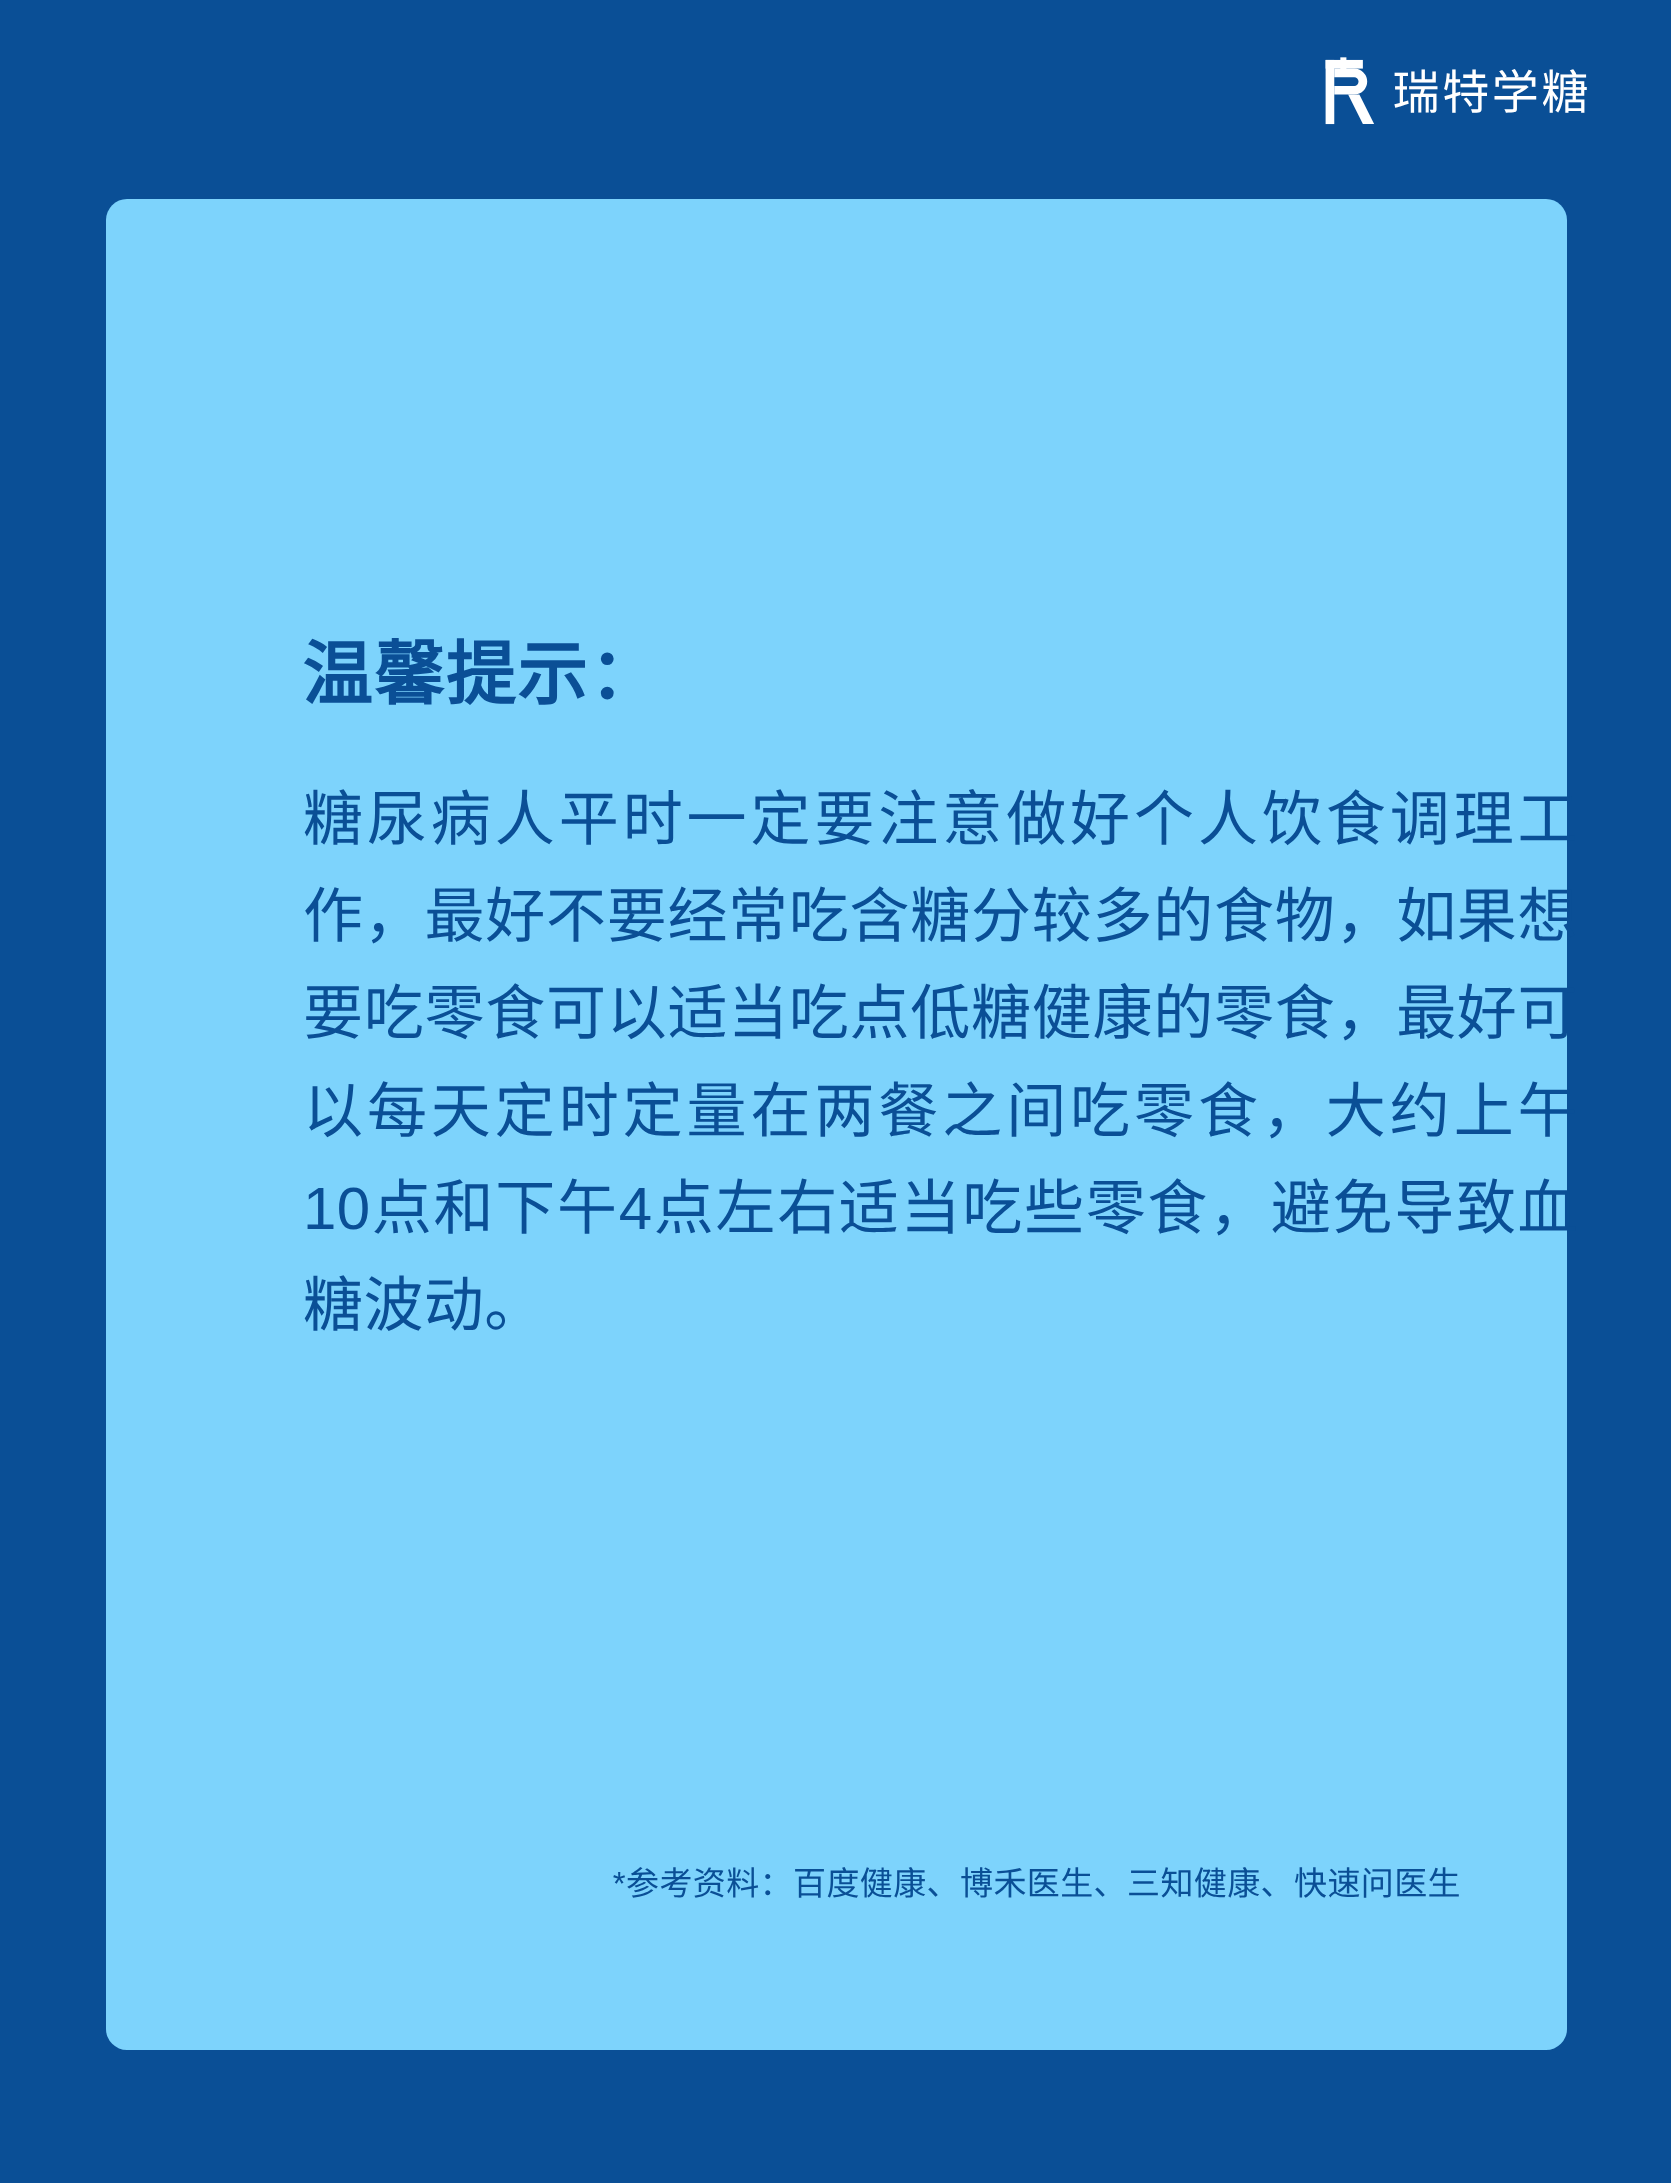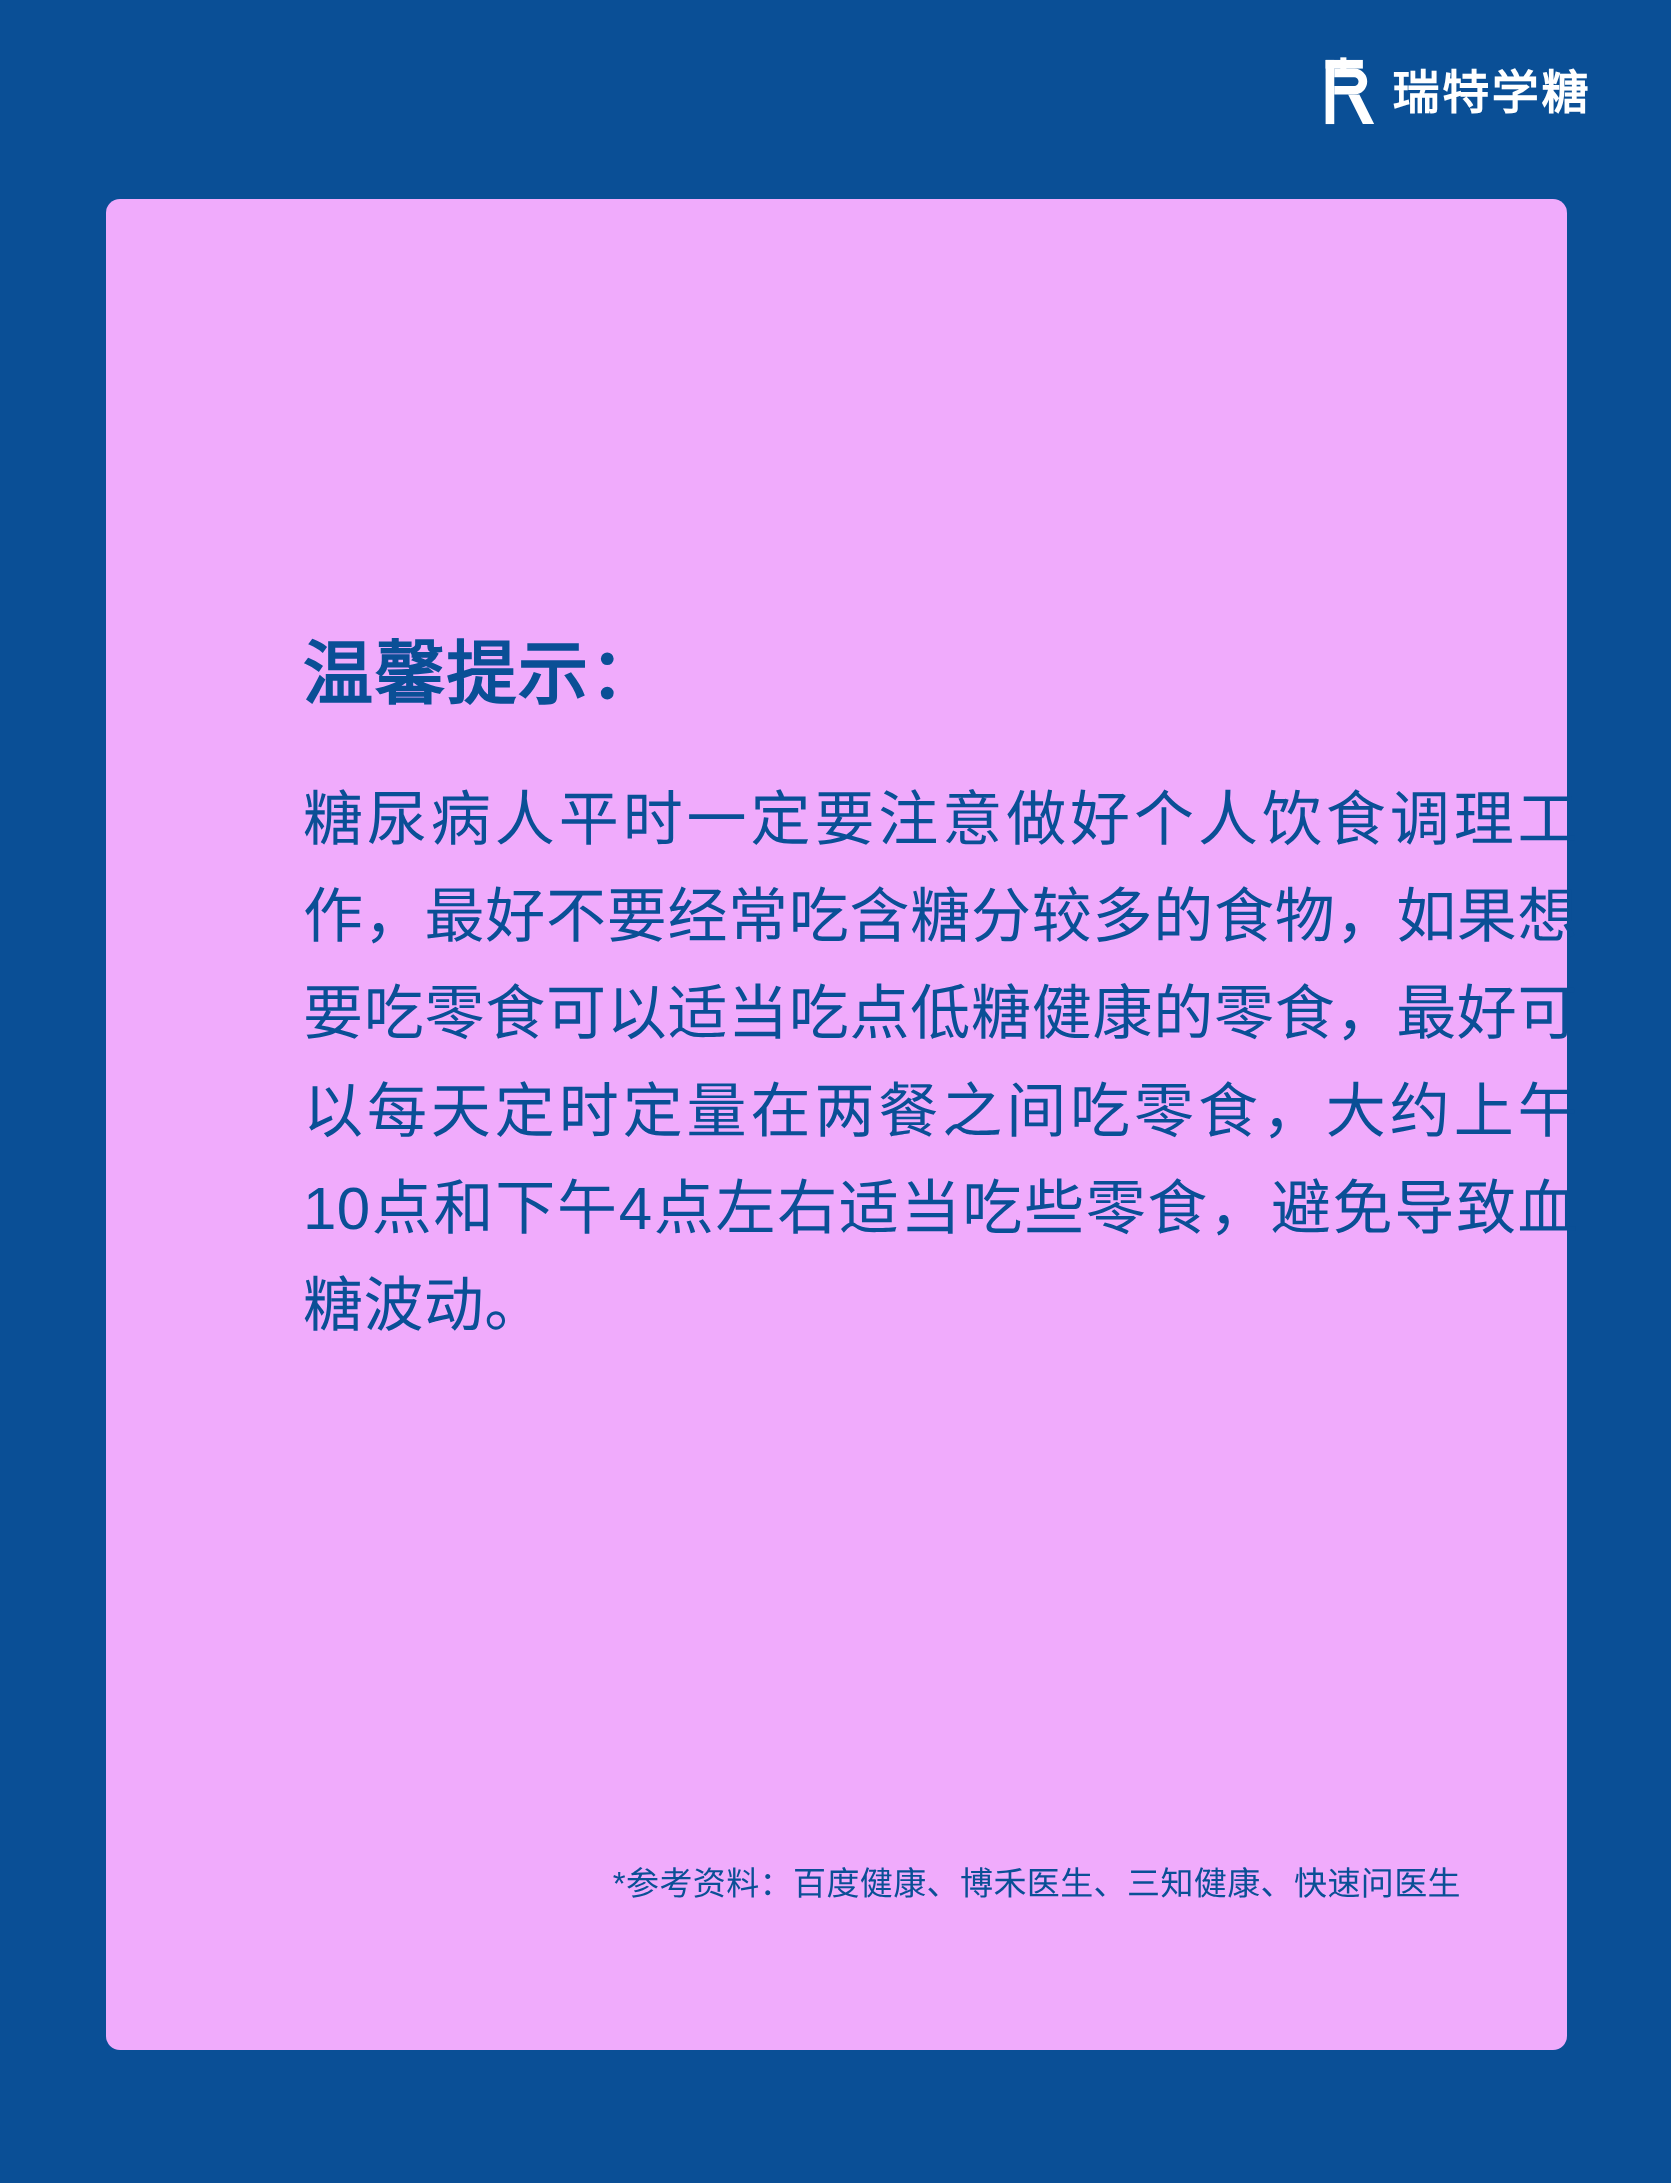--- a/index.html
+++ b/index.html
@@ -33,33 +33,33 @@
   .brand-mark svg {
     display: block;
     width: 52px;
     height: 70px;
   }
   .brand-name {
     color: #ffffff;
     font-size: 47px;
     line-height: 1;
     letter-spacing: 2.6px;
-    font-weight: 700;
+    font-weight: 400;
     white-space: nowrap;
   }
 
   
   .card {
     position: absolute;
     left: 106px;
     top: 199px;
     width: 1461px;
     height: 1851px;
-    background: #f0abfc;
-    border-radius: 14px;
+    background: #7dd3fc;
+    border-radius: 21px;
     box-sizing: border-box;
   }
 
   .card-inner {
     position: absolute;
     left: 94px;
     right: 94px;
     top: 0;
     bottom: 0;
   }

